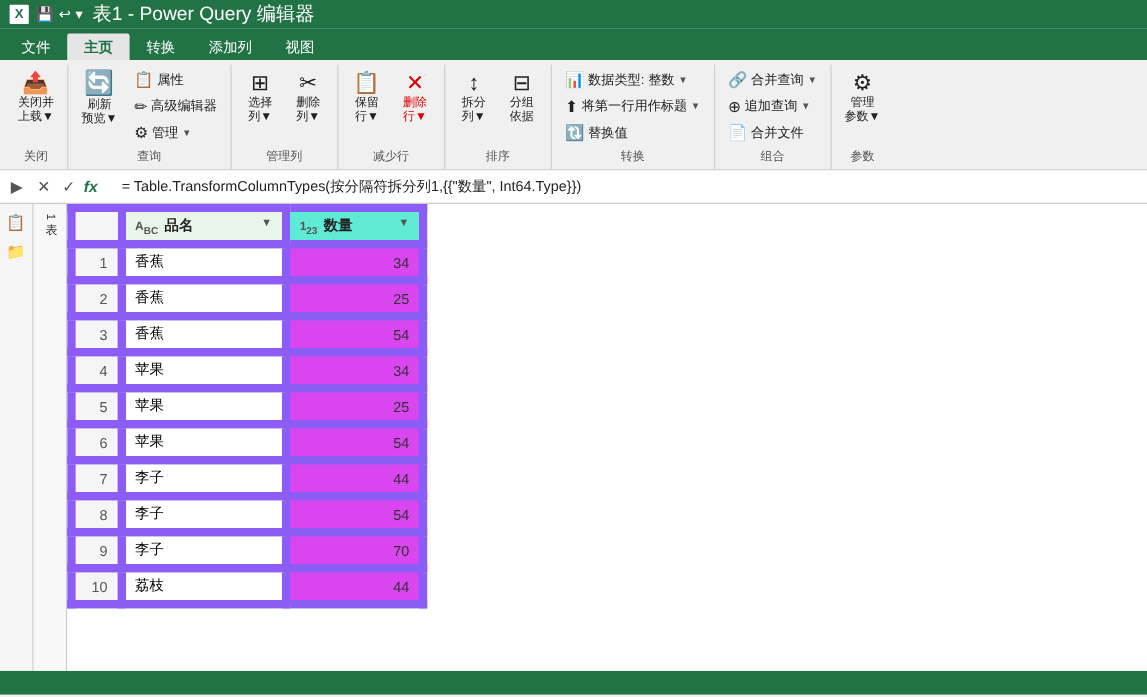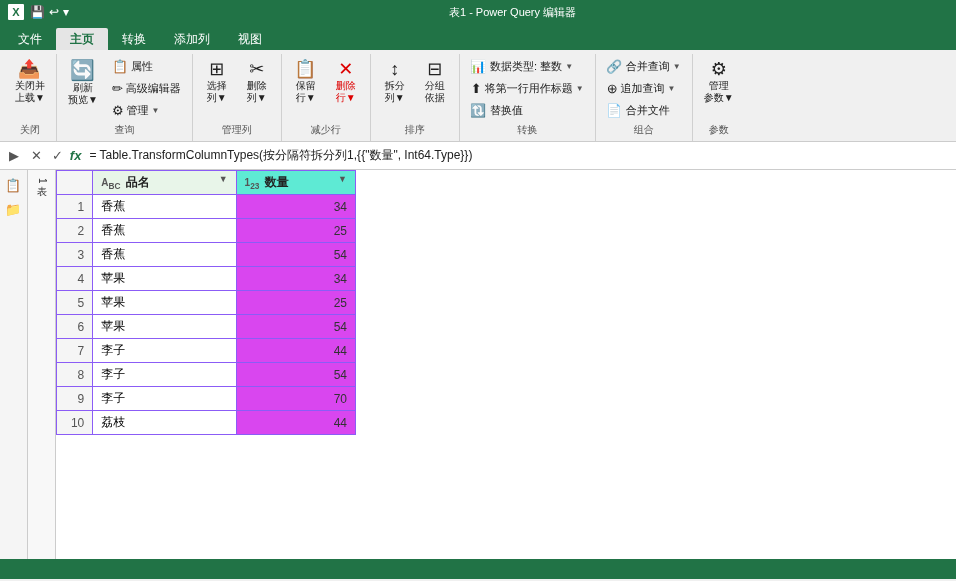--- a/index.html
+++ b/index.html
@@ -25,21 +25,21 @@
       margin-right: 6px;
       border-radius: 1px;
     }
     #titlebar .quick-access {
       display: flex; gap: 4px; margin-right: 8px;
     }
     #titlebar .qa-icon {
       color: white; font-size: 12px; cursor: pointer;
     }
     #titlebar .title-text {
-      flex: 1; text-align: center; font-size: 11px;
+      flex: 1; font-size: 16px;
     }
 
     
     #ribbon-tabs {
       height: 26px;
       background: #217346;
       display: flex;
       align-items: flex-end;
       padding-left: 4px;
     }
@@ -162,21 +162,21 @@
       cursor: pointer;
       color: #555;
       font-size: 13px;
       padding: 1px 3px;
     }
     .formula-fx {
       color: #217346;
       font-style: italic;
       font-size: 13px;
       font-weight: bold;
-      margin-right: 4px;
+      margin-right: 16px;
     }
     #formula-input {
       flex: 1;
       border: none;
       outline: none;
       font-size: 12px;
       font-family: "Microsoft YaHei", Arial, sans-serif;
       color: #222;
     }
 
@@ -229,21 +229,21 @@
     #data-grid-container {
       flex: 1;
       overflow: auto;
       background: white;
     }
     #data-grid {
       border-collapse: collapse;
       min-width: 300px;
     }
     #data-grid th, #data-grid td {
-      border: 1px solid #8b5cf6;
+      border: 7px solid #8b5cf6;
       padding: 3px 8px;
       font-size: 12px;
       white-space: nowrap;
     }
     #data-grid thead th {
       background: #e8f5e9;
       text-align: center;
       font-weight: normal;
       color: #222;
       position: sticky;

